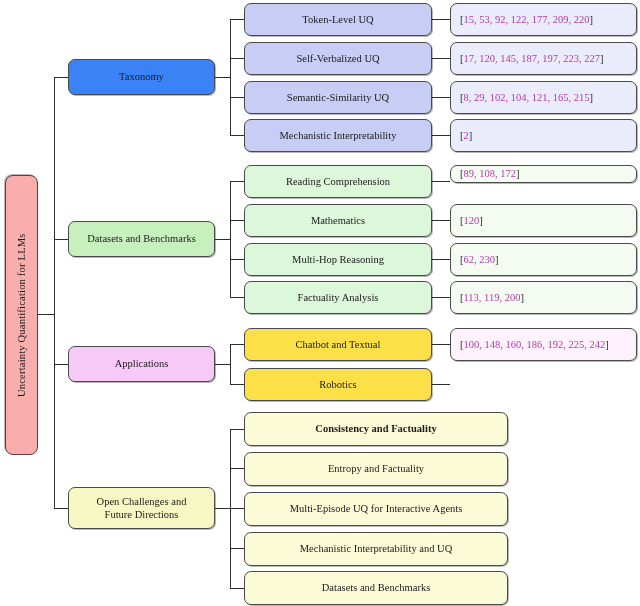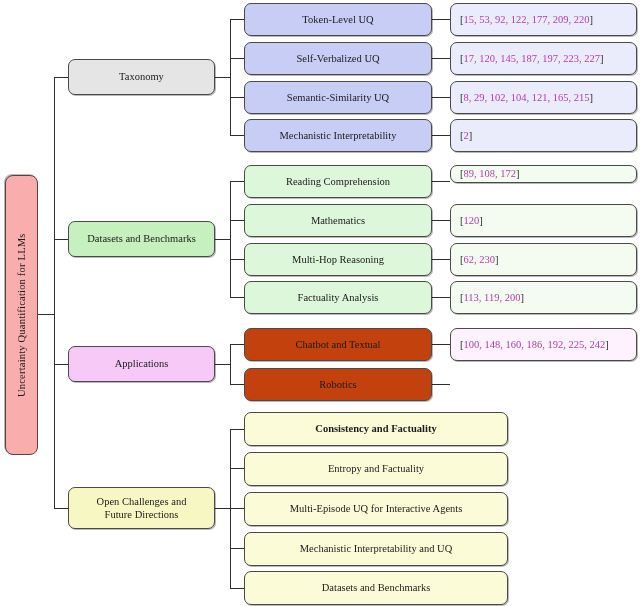--- a/index.html
+++ b/index.html
@@ -42,30 +42,30 @@
     border-radius: 8px;
     writing-mode: vertical-rl;
     transform: rotate(180deg);
     font-size: 10.5px;
     letter-spacing: 0.2px;
     padding: 6px 2px;
   }
 
   
   .cat { font-size: 10.5px; }
-  .cat-taxonomy   { background: #e5e5e5; }
+  .cat-taxonomy   { background: #3b82f6; }
   .cat-datasets   { background: #c6f0bd; }
   .cat-apps       { background: #f7c9f7; }
   .cat-open       { background: #f7f7c4; }
 
   
   .leaf { font-size: 10.5px; }
   .leaf-blue   { background: #c8cdf5; }
   .leaf-green  { background: #ddf7da; }
-  .leaf-pink   { background: #c2410c; }
+  .leaf-pink   { background: #fde047; }
   .leaf-yellow { background: #fbfbd8; }
 
   
   .cite {
     justify-content: flex-start;
     padding-left: 9px;
     font-size: 10.5px;
     color: #2b2b2b;
   }
   .cite-blue  { background: #eaecfb; }

